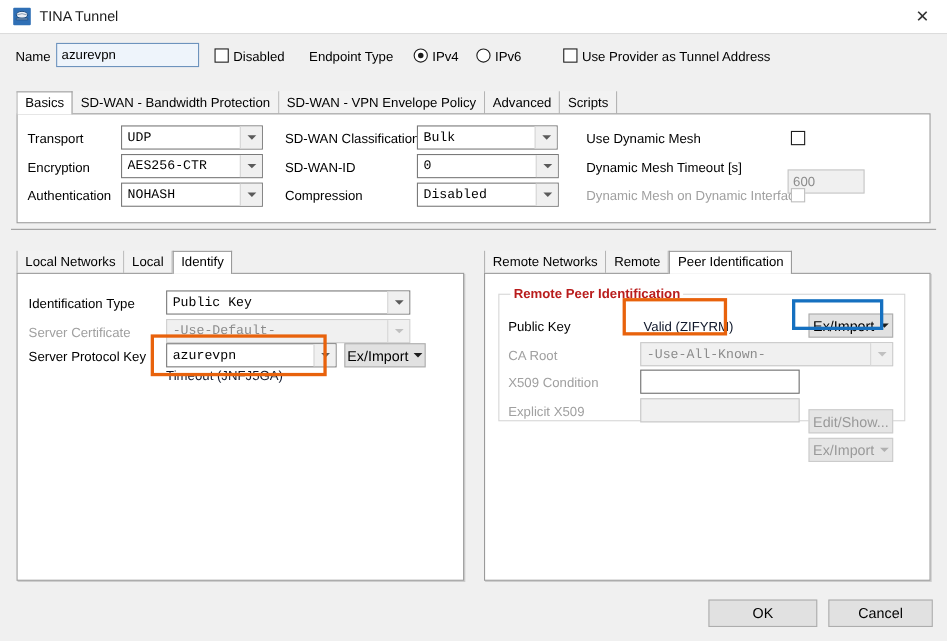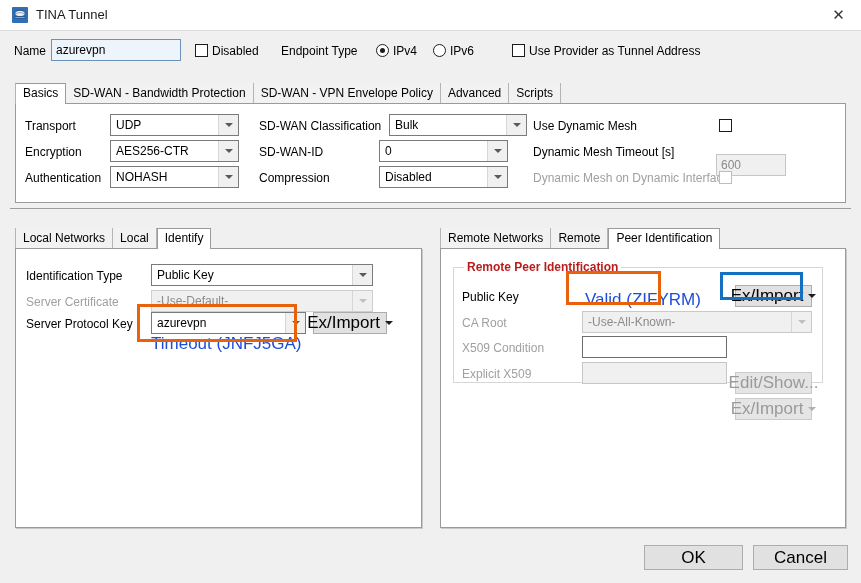--- a/index.html
+++ b/index.html
@@ -147,20 +147,21 @@
     border: 1px solid #7a7a7a;
     font-size: 12px;
     color: #000;
   }
   .combo .val {
     position: absolute;
     left: 5px; top: 0;
     line-height: 20px;
     white-space: nowrap;
     overflow: hidden;
+    font-family: Liberation Mono, monospace;
   }
   .combo .arrow {
     position: absolute;
     right: 0; top: 0;
     width: 19px; height: 20px;
     background: #f0f0f0;
     border-left: 1px solid #d6d6d6;
     display: flex; align-items: center; justify-content: center;
   }
   .combo .arrow::after {
@@ -176,21 +177,21 @@
   .combo.noborder { border-color: #cfcfcf; }
   .combo.noborder .val { color:#8b8b8b; }
 
   
   .btn {
     position: absolute;
     box-sizing: border-box;
     background: #d4d0c8;
     border: 1px solid #8d8d8d;
     font-family: "Liberation Sans", sans-serif;
-    font-size: 17px;
+    font-size: 13px;
     color: #000;
     display: flex;
     align-items: center;
     justify-content: center;
     white-space: nowrap;
     cursor: default;
   }
   .btn.flat { background: #e1e1e1; border: 1px solid #adadad; }
   .btn.dialog { background: #e1e1e1; border: 1px solid #adadad; }
   .btn.disabled { color: #9a9a9a; background: #e5e5e5; border-color: #cbcbcb; margin-top: 36px; }
@@ -230,22 +231,22 @@
   }
   .hl-blue {
     position: absolute;
     box-sizing: border-box;
     border: 3px solid #1570c0;
     z-index: 20;
     pointer-events: none;
   }
   .green-text {
     position: absolute;
-    color: #1d4ed8;
-    font-size: 17px;
+    color: #0f172a;
+    font-size: 12px;
     white-space: nowrap;
   }
   .sep {
     position: absolute;
     height: 0;
     border-top: 1px solid #9c9c9c;
   }
 </style>
 </head>
 <body>
@@ -305,21 +306,21 @@
     <span class="arrow"></span>
   </div>
 
   <div class="lbl" style="left:9px; top:67px;">Authentication</div>
   <div class="combo" style="left:94px; top:62px; width:129px;">
     <span class="val">NOHASH</span>
     <span class="arrow"></span>
   </div>
 
   <div class="lbl" style="left:243px; top:15px;">SD-WAN Classification</div>
-  <div class="combo" style="left:373px; top:10px; width:138px;">
+  <div class="combo" style="left:363px; top:10px; width:128px;">
     <span class="val">Bulk</span>
     <span class="arrow"></span>
   </div>
 
   <div class="lbl" style="left:243px; top:41px;">SD-WAN-ID</div>
   <div class="combo" style="left:363px; top:36px; width:129px;">
     <span class="val">0</span>
     <span class="arrow"></span>
   </div>
 

